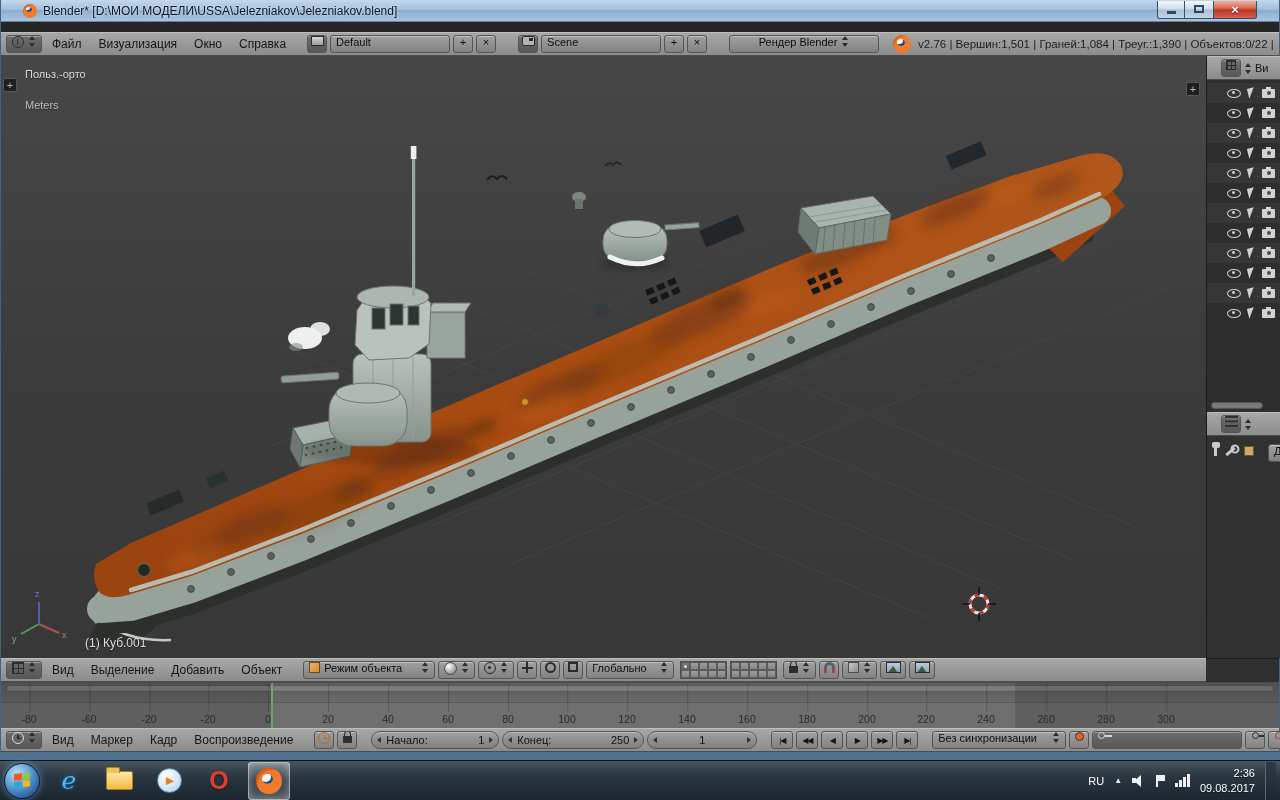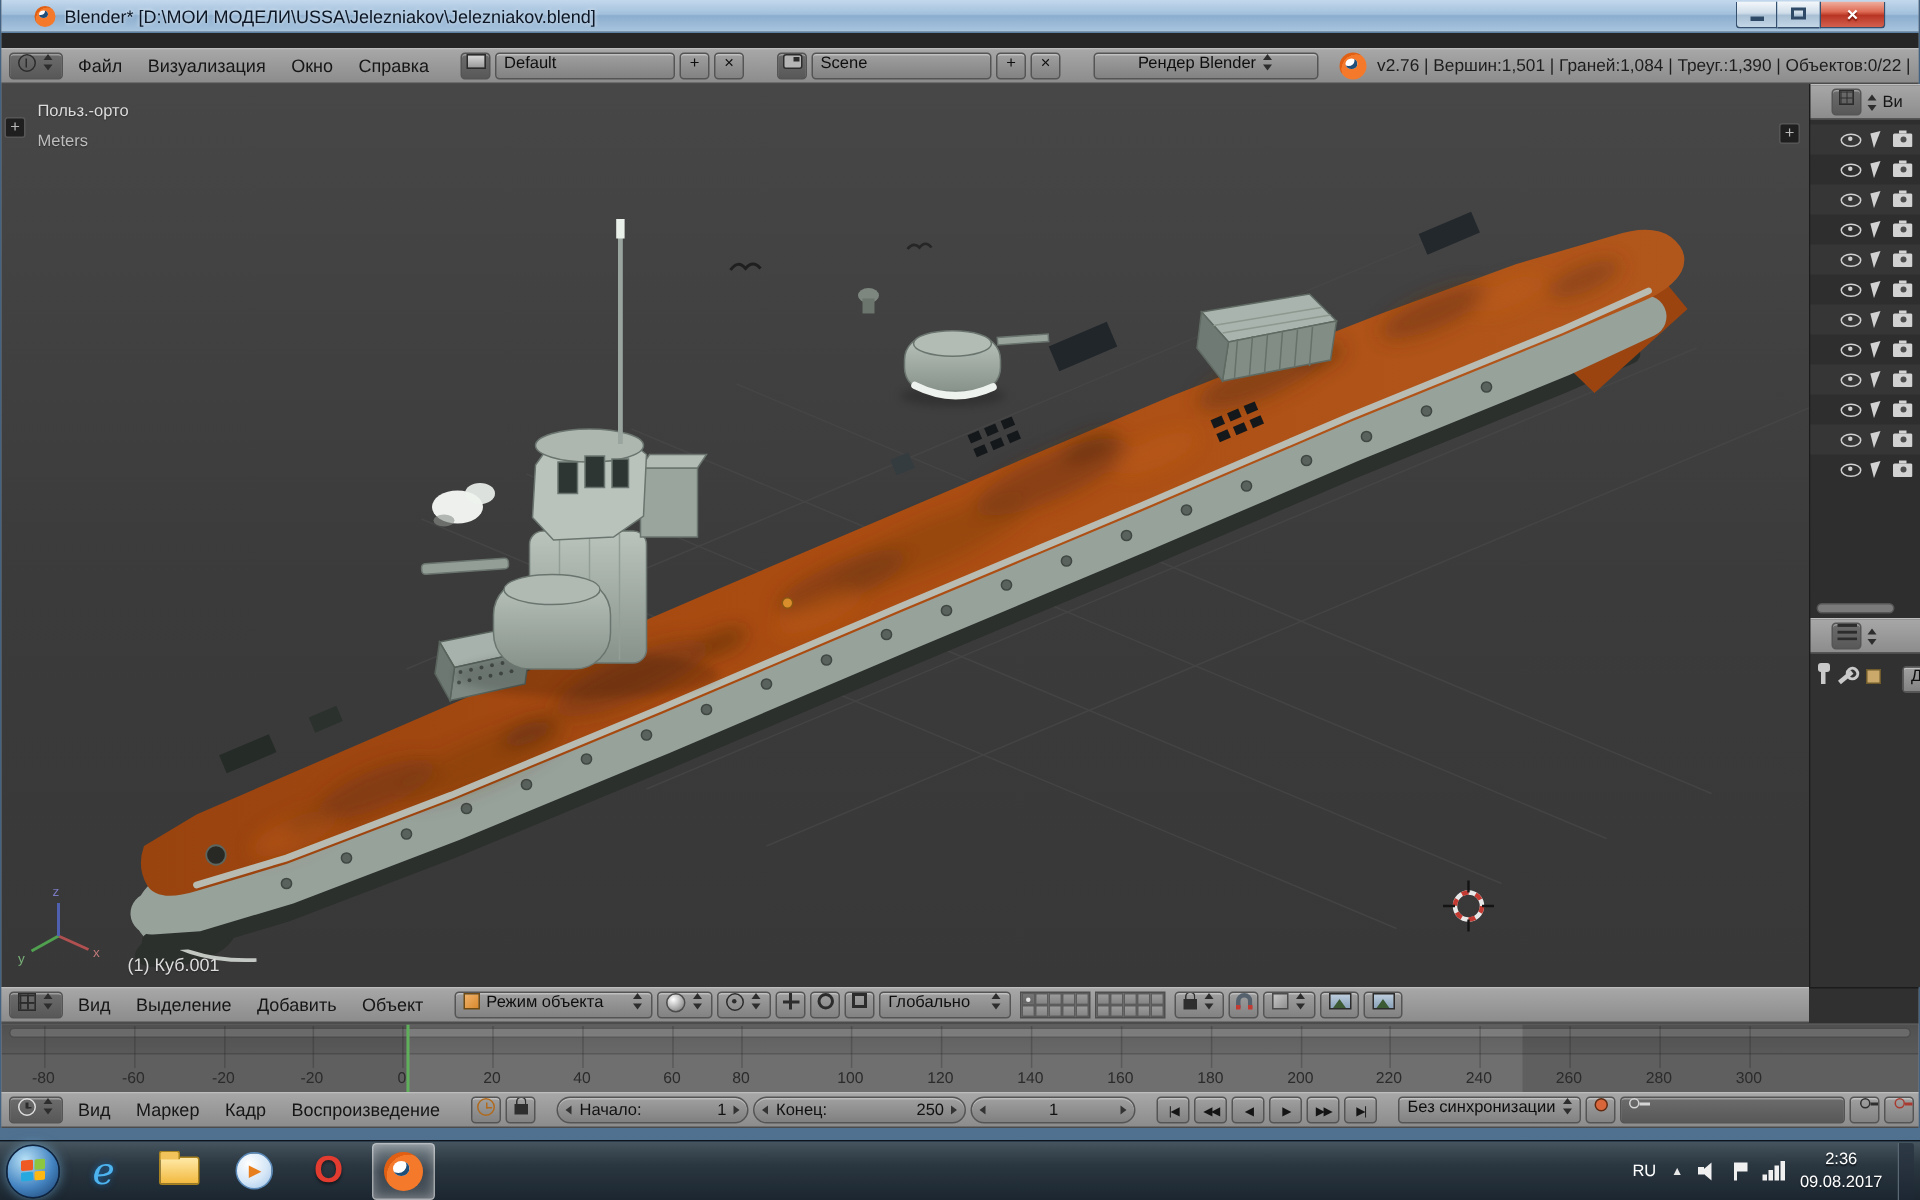--- a/index.html
+++ b/index.html
@@ -145,21 +145,21 @@
   .tray{margin-left:auto;display:flex;align-items:center;gap:10px;color:#fff;font-size:11px}
   .tray .hid{font-size:8px;color:#e8e8e8}
   .spk{width:13px;height:12px;position:relative;display:inline-block}
   .spk::before{content:"";position:absolute;left:0;top:3.5px;width:4px;height:5px;background:#f0f0f0}
   .spk::after{content:"";position:absolute;left:2px;top:0;border-top:6px solid transparent;border-bottom:6px solid transparent;border-right:7px solid #f0f0f0}
   .flg{width:10px;height:12px;position:relative;display:inline-block}
   .flg::before{content:"";position:absolute;left:1px;top:0;width:2px;height:12px;background:#f0f0f0}
   .flg::after{content:"";position:absolute;left:3px;top:0.5px;width:7px;height:5.5px;background:#f0f0f0}
   .net{display:flex;align-items:flex-end;gap:1.5px}
   .net i{width:2.6px;background:#f0f0f0;display:inline-block}
-  .clock{display:flex;flex-direction:column;align-items:center;line-height:1.3;font-size:11px;text-shadow:0 1px 1px rgba(0,0,0,.6)}
+  .clock{display:flex;flex-direction:column;align-items:flex-end;line-height:1.3;font-size:11px;text-shadow:0 1px 1px rgba(0,0,0,.6)}
   .showdesk{width:11px;height:38px;border-left:1px solid #5a6874;background:linear-gradient(#2e3a46,#1d2733);border-radius:0 2px 2px 0;flex:0 0 auto}
 </style>
 </head>
 <body>
 
 <div class="stage">
   <div class="bwin">
 
     <div class="titlebar">
       <i class="blogo s"></i>
@@ -411,21 +411,21 @@
             <line x1="38" y1="568" x2="58" y2="577" stroke="#b05050"></line>
             <line x1="38" y1="568" x2="20" y2="578" stroke="#50a050"></line>
             <line x1="38" y1="568" x2="38" y2="546" stroke="#5060b0"></line>
             <text x="61" y="582" fill="#c27a7a" stroke="none">x</text>
             <text x="11" y="586" fill="#7ab27a" stroke="none">y</text>
             <text x="34" y="541" fill="#7a7ac2" stroke="none">z</text>
           </g>
         </svg>
 
         <span class="vptext" style="left:24px;top:12px">Польз.-орто</span>
-        <span class="vptext dim" style="left:24px;top:32px">Meters</span>
+        <span class="vptext dim" style="left:24px;top:43px">Meters</span>
         <span class="vptext" style="left:84px;bottom:8px;font-size:12px">(1) Куб.001</span>
         <div class="plusbox" style="left:2px;top:22px"><span>+</span></div>
         <div class="plusbox" style="right:6px;top:26px"><span>+</span></div>
       </div>
 
       <div class="rpanel">
         <div class="r-hdr">
           <div class="btn sq dark">
               <i class="i-grid3d" style="width:10px;height:10px;background-size:4px 4px"></i>
             </div>
@@ -608,21 +608,21 @@
       <div class="shade" style="left:0;width:270px"></div>
       <div class="shade" style="left:1014px;right:0"></div>
       <span class="tick" style="left:28px">-80</span>
       <span class="tick" style="left:88px">-60</span>
       <span class="tick" style="left:148px">-20</span>
       <span class="tick" style="left:207px">-20</span>
       <span class="tick" style="left:267px">0</span>
       <span class="tick" style="left:327px">20</span>
       <span class="tick" style="left:387px">40</span>
       <span class="tick" style="left:447px">60</span>
-      <span class="tick" style="left:493px">80</span>
+      <span class="tick" style="left:507px">80</span>
       <span class="tick" style="left:566px">100</span>
       <span class="tick" style="left:626px">120</span>
       <span class="tick" style="left:686px">140</span>
       <span class="tick" style="left:746px">160</span>
       <span class="tick" style="left:806px">180</span>
       <span class="tick" style="left:866px">200</span>
       <span class="tick" style="left:925px">220</span>
       <span class="tick" style="left:985px">240</span>
       <span class="tick" style="left:1045px">260</span>
       <span class="tick" style="left:1105px">280</span>
@@ -677,21 +677,21 @@
       <div class="pb">
           <span>▶</span>
         </div>
       <div class="pb">
           <span>▶▶</span>
         </div>
       <div class="pb">
           <span>▶|</span>
         </div>
       <div class="gap8"></div>
-      <div class="btn" style="width:122px">
+      <div class="btn" style="width:134px">
           <span>Без синхронизации</span>
           <i class="ud mla"></i>
         </div>
       <div class="btn sq">
           <i class="rec"></i>
         </div>
       <div class="btn dark" style="width:150px">
           <i class="i-key lt"></i>
         </div>
       <div class="btn sq">

